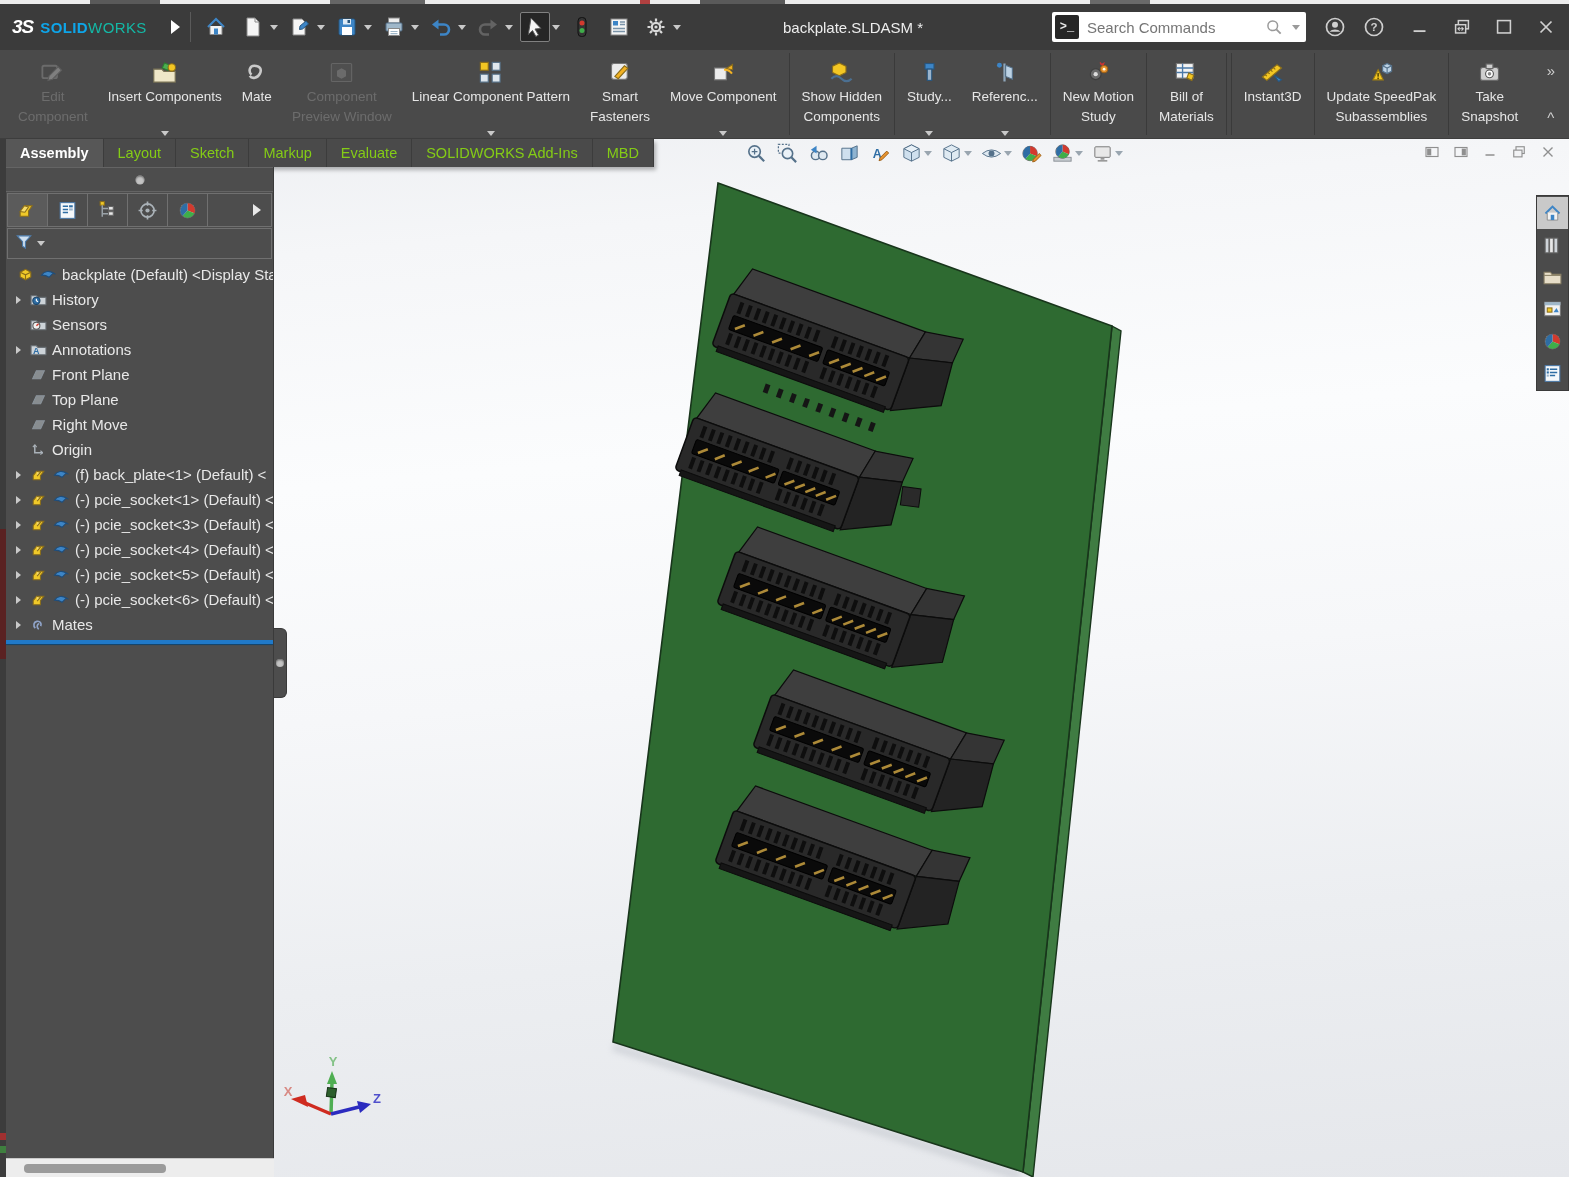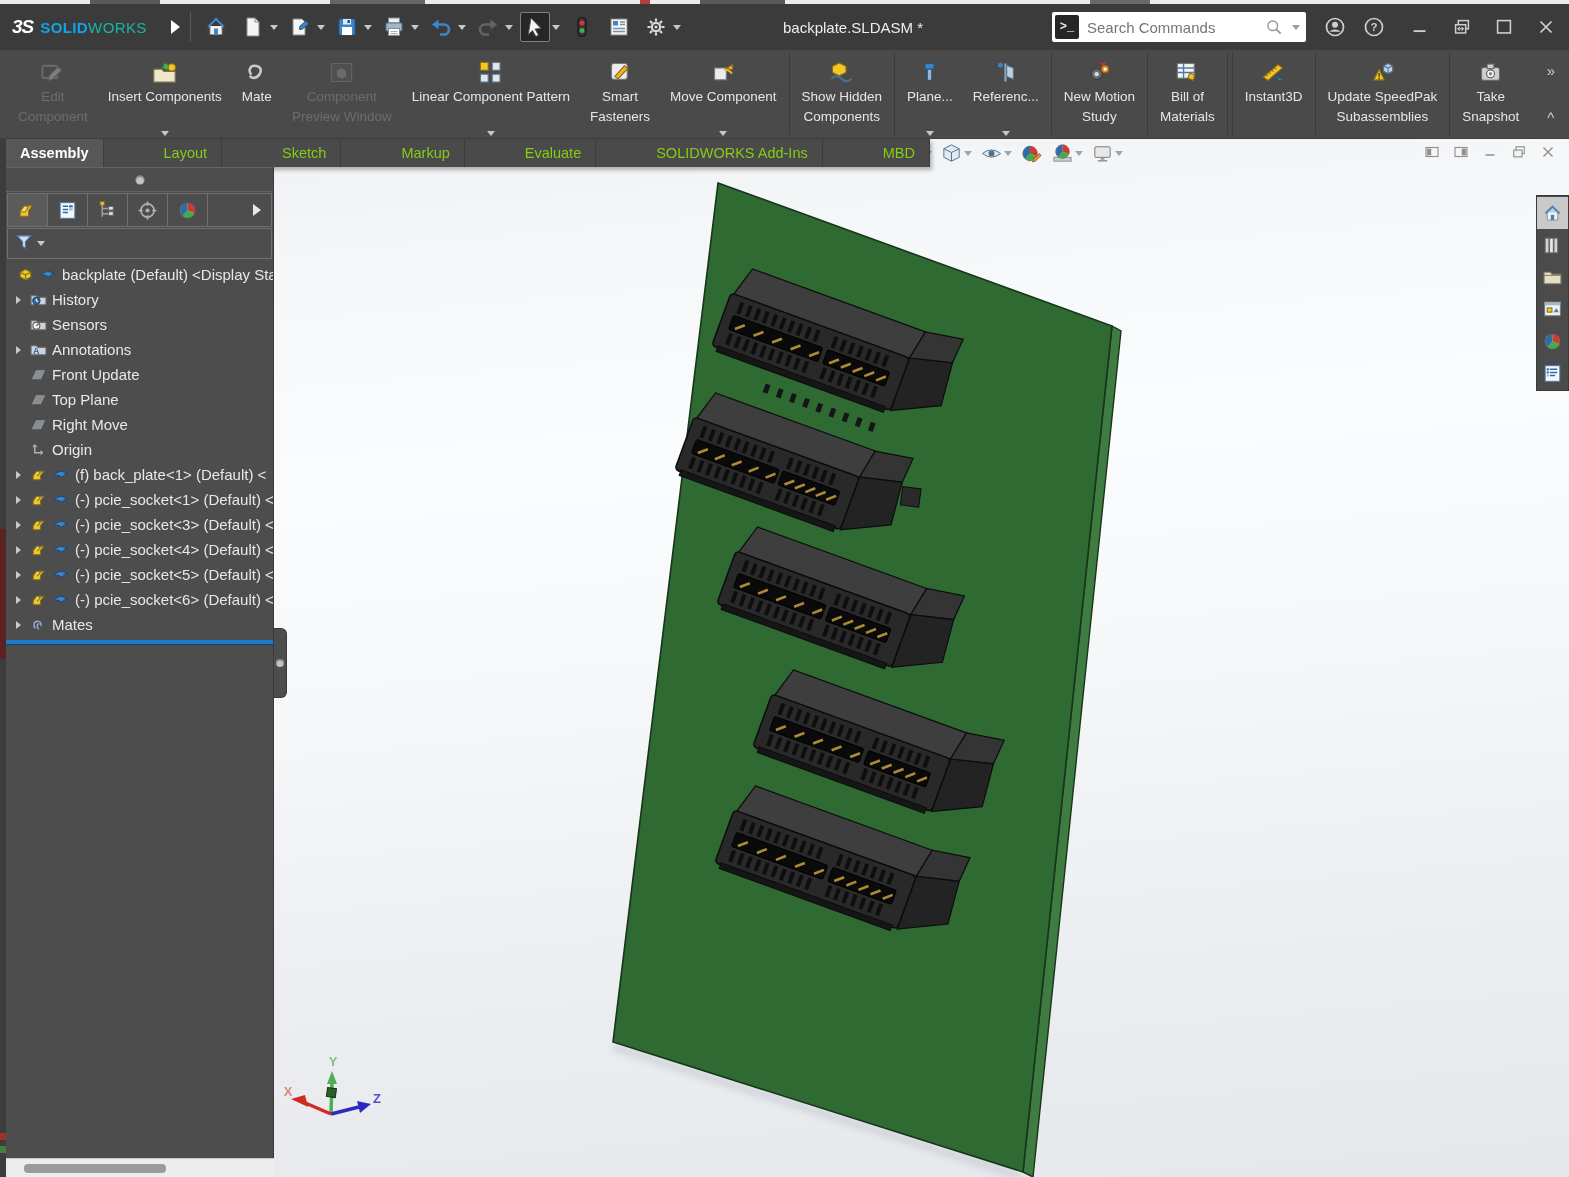--- a/index.html
+++ b/index.html
@@ -57,21 +57,21 @@
                  border-top:5px solid #c9c9c9; }
   .rib-sep { width:1px; background:#3a3a3a; margin:3px 2px; }
   .rib-overflow { margin-left:auto; display:flex; flex-direction:column; justify-content:space-between;
                   padding:12px 14px; color:#cfcfcf; font-size:15px; align-items:center; }
 
   
   .main { position:absolute; top:139px; left:0; width:1569px; height:1038px;
           background:linear-gradient(175deg,#edeff2 0%,#f5f6f8 12%,#fbfcfd 32%,#f6f7f9 52%,#eceef1 75%,#e5e7eb 100%); }
   #scene { position:absolute; left:0; top:0; }
   .tabbar { position:absolute; left:6px; top:0; height:28px; display:flex; background:#4a4a4a;
-            box-shadow:2px 3px 4px rgba(0,0,0,.28); z-index:4;gap:46px; }
+            box-shadow:2px 3px 4px rgba(0,0,0,.28); z-index:4; }
   .tab { padding:0 14px; display:flex; align-items:center; font-size:14.5px; color:#84cc16;
          border-right:1px solid #3c3c3c; white-space:nowrap; }
   .tab.active { background:#575757; color:#fff; font-weight:bold; }
   .headsup { position:absolute; left:742px; top:1px; height:27px; display:flex; align-items:center; gap:2px; z-index:3; }
   .hu-btn { display:flex; align-items:center; padding:1px 3px; }
   .hu-caret { width:0; height:0; border-left:4px solid transparent; border-right:4px solid transparent;
               border-top:5px solid #9aa6b0; margin-left:1px; }
   .vpc { position:absolute; right:12px; top:4px; display:flex; align-items:center; gap:11px; z-index:3; }
 
   
@@ -334,21 +334,21 @@
     <div class="rib-sep"></div>
     <div class="rib-item"><div class="rib-ic"><svg width="27" height="27" viewBox="0 0 24 24">
           <path d="M4 6.5 l6 -3 6 3 v5.5 l-6 3 -6 -3 z" fill="#f3c623" stroke="#8a6d1a"></path>
           <path d="M3 17.5 q4.5 -4.5 9 0 q4.5 4.5 9 0" stroke="#4b6f91" fill="none" stroke-width="1.9"></path>
         </svg></div><div class="rib-label">Show Hidden
 Components</div><div class="rib-caret"></div></div>
     <div class="rib-sep"></div>
     <div class="rib-item"><div class="rib-ic"><svg width="27" height="27" viewBox="0 0 24 24">
           <rect x="8" y="4" width="8" height="5" fill="#3d85c6" stroke="#27567f"></rect>
           <rect x="10" y="9" width="4" height="10" fill="#9ab4cc" stroke="#27567f"></rect>
-        </svg></div><div class="rib-label">Plane...</div><div class="rib-caret"><i></i></div></div>
+        </svg></div><div class="rib-label">Study...</div><div class="rib-caret"><i></i></div></div>
     <div class="rib-item"><div class="rib-ic"><svg width="27" height="27" viewBox="0 0 24 24">
           <rect x="11" y="4" width="2" height="16" fill="#8fa6ba"></rect>
           <path d="M13 5.5 l6 2.5 v10 l-6 -2.5 z" fill="#bcd2e4" stroke="#55718a"></path>
           <circle cx="7.5" cy="5.5" r="2.2" fill="#3d85c6"></circle>
         </svg></div><div class="rib-label">Referenc...</div><div class="rib-caret"><i></i></div></div>
     <div class="rib-sep"></div>
     <div class="rib-item"><div class="rib-ic"><svg width="27" height="27" viewBox="0 0 24 24">
           <path d="M13.5 3 l1 2 2 -1 -0.8 2 2 1 -2 0.8" stroke="#cc3333" fill="none" stroke-width="1.3"></path>
           <circle cx="9.5" cy="13.5" r="4.8" fill="#6a6a6a" stroke="#3e3e3e"></circle>
           <circle cx="9.5" cy="13.5" r="1.9" fill="#ddd"></circle>
@@ -923,21 +923,21 @@
           </span>
           <span class="tlabel">Annotations</span>
         </div>
         <div class="trow">
           <span class="arrow"></span>
           <span class="ticon">
             <svg width="17" height="17" viewBox="0 0 16 16">
               <path d="M2.5 12 L6 4.5 H13.5 L10 12 Z" fill="#b9c2c9" fill-opacity="0.55" stroke="#8a939b"></path>
             </svg>
           </span>
-          <span class="tlabel">Front Update</span>
+          <span class="tlabel">Front Plane</span>
         </div>
         <div class="trow">
           <span class="arrow"></span>
           <span class="ticon">
             <svg width="17" height="17" viewBox="0 0 16 16">
               <path d="M2.5 12 L6 4.5 H13.5 L10 12 Z" fill="#b9c2c9" fill-opacity="0.55" stroke="#8a939b"></path>
             </svg>
           </span>
           <span class="tlabel">Top Plane</span>
         </div>

